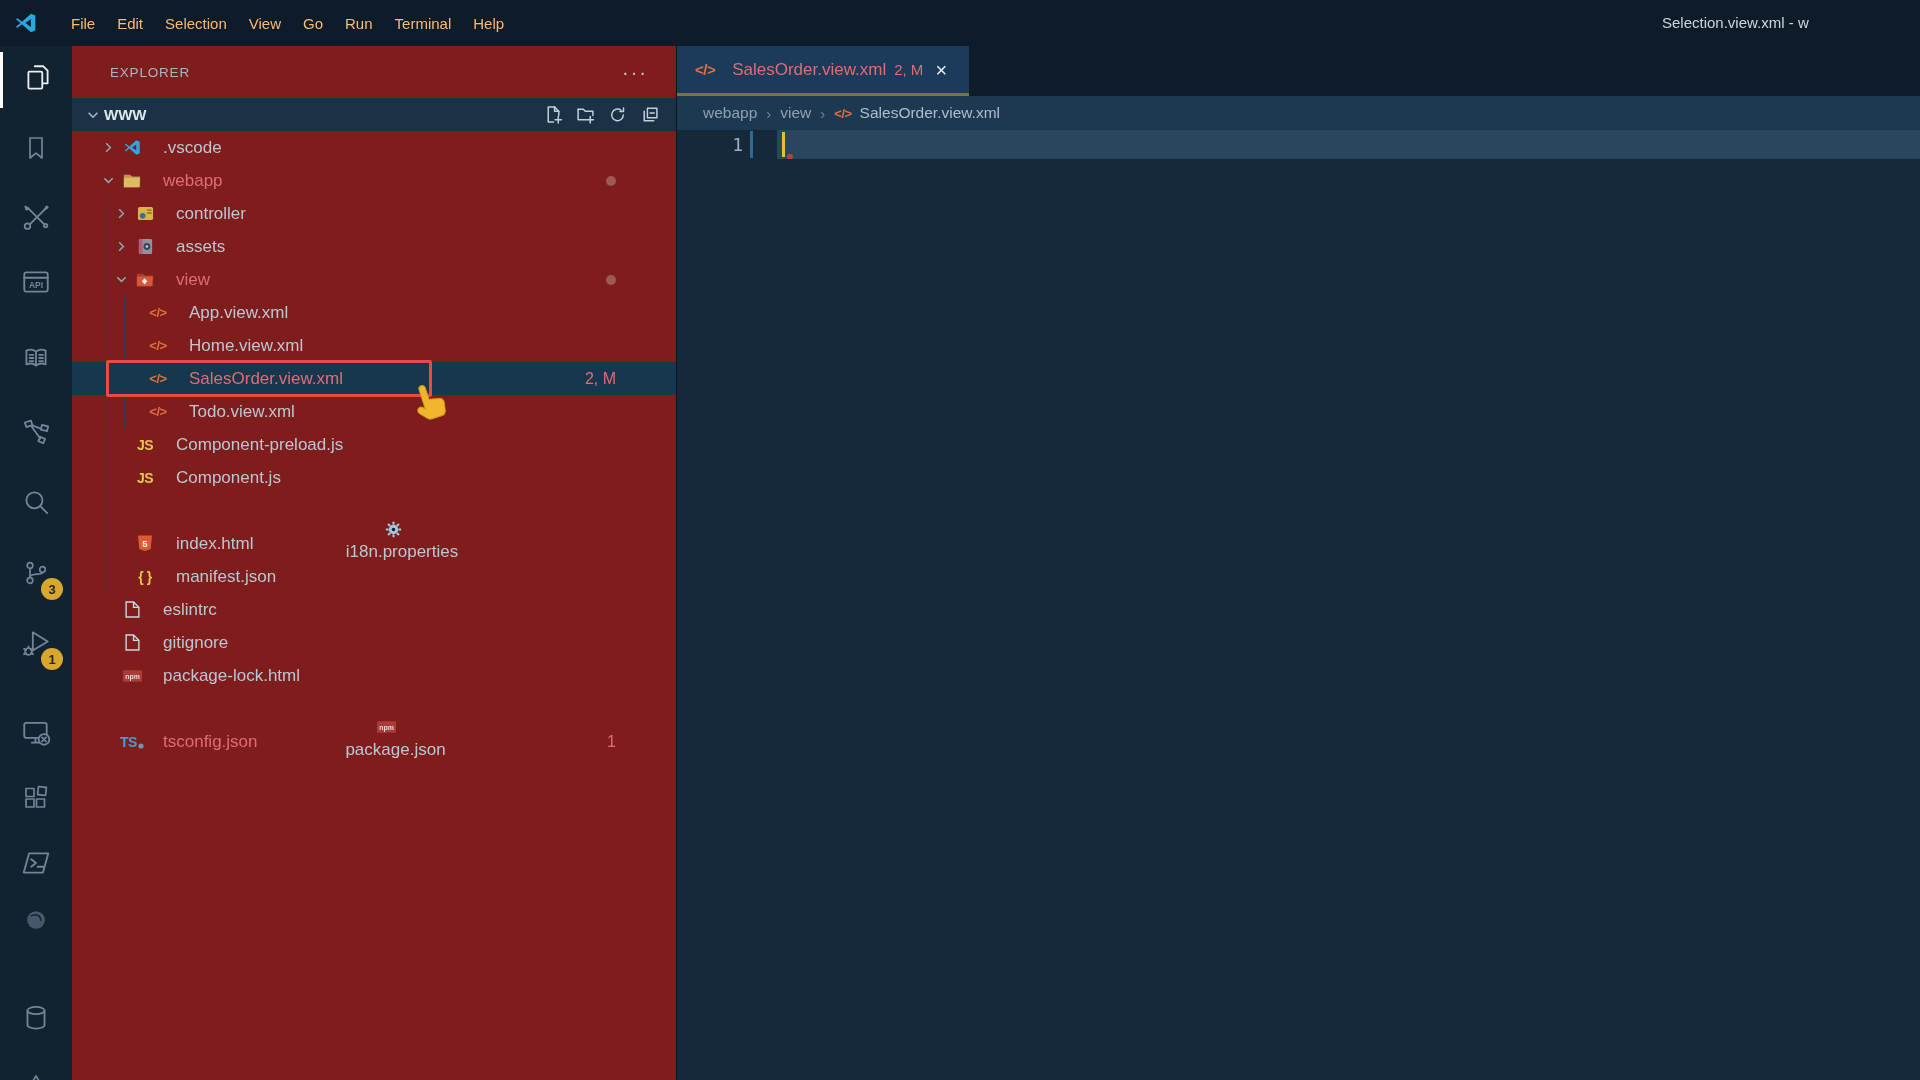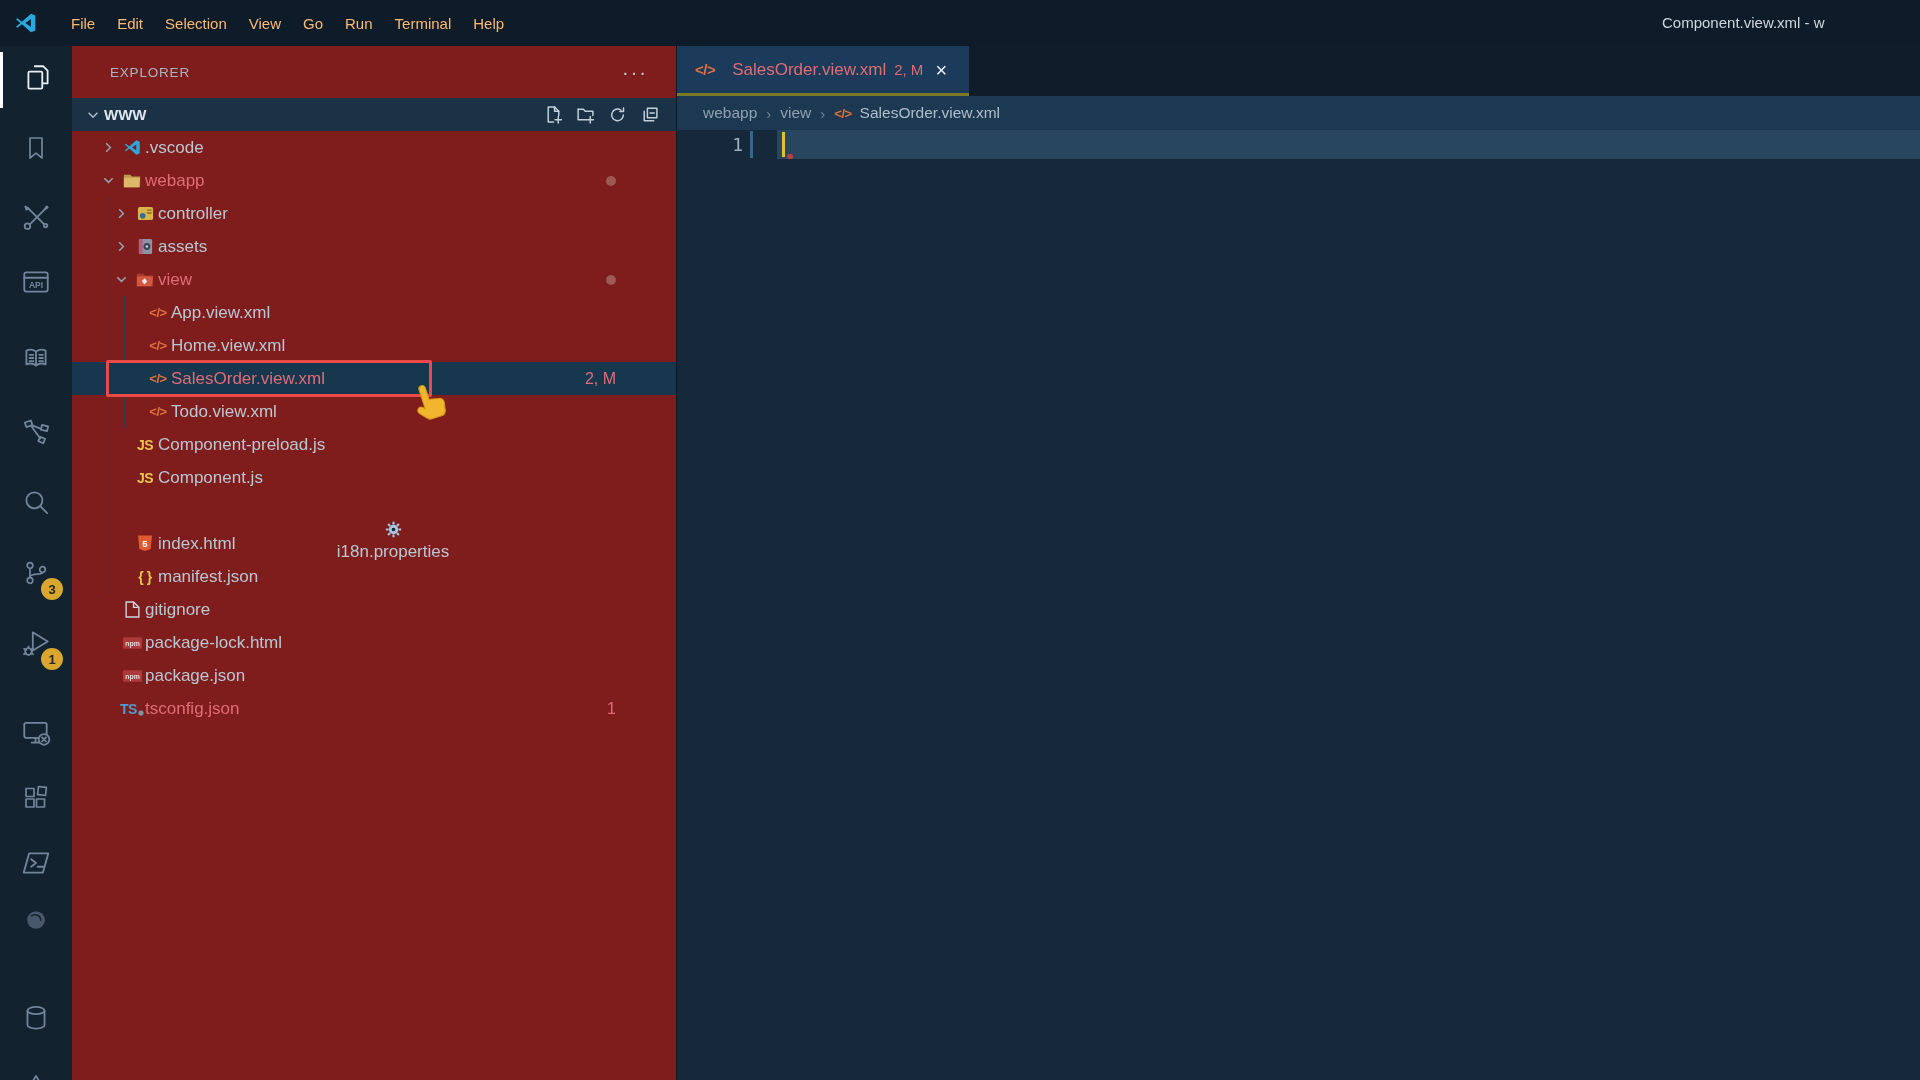--- a/index.html
+++ b/index.html
@@ -31,21 +31,21 @@
   .sb-section{height:33px;background:#1b3246;display:flex;align-items:center;padding:0 17px 0 10px;}
   .sb-section .twisty{width:22px;display:flex;align-items:center;justify-content:center;}
   .sb-section .sec-label{font-weight:bold;color:#dfe8ef;font-size:15px;flex:0 0 auto;}
   .sec-tools{margin-left:auto;display:flex;gap:12px;color:#c3d0da;}
   .sec-tool{width:20px;height:20px;display:flex;align-items:center;justify-content:center;}
   .tree{position:relative;}
   .row{height:33px;display:flex;align-items:center;font-size:17px;color:#b9c7d2;position:relative;}
   .row.selected{background:#17374e;}
   .row .twisty{width:22px;flex:0 0 22px;display:flex;align-items:center;justify-content:center;color:#93a5b3;}
   .row .ficon{width:26px;flex:0 0 26px;display:flex;align-items:center;justify-content:center;}
-  .row .flabel{margin-left:0;white-space:nowrap;}
+  .row .flabel{margin-left:18px;white-space:nowrap;}
   .row.modified .flabel{color:#e06c75;}
   .row .right{margin-left:auto;margin-right:60px;color:#e06c75;font-size:16px;display:flex;align-items:center;}
   .dot{width:10px;height:10px;border-radius:50%;background:#9d5a52;}
   .glyph{font-weight:700;font-size:13px;letter-spacing:-0.5px;font-family:"Liberation Sans",sans-serif;}
   .indent-guide{position:absolute;width:1px;background:#27404f;}
   
   .tabbar{position:absolute;left:677px;top:46px;right:0;height:50px;background:#0f1d2a;z-index:10;}
   .tab{width:292px;height:50px;background:#1c3a59;display:flex;align-items:center;padding:0 14px 0 18px;
     box-sizing:border-box;border-bottom:3px solid #7c7a28;}
   .tab .tab-label{color:#e06c75;font-size:17px;margin:0 8px 0 9px;white-space:nowrap;}
@@ -81,21 +81,21 @@
   <nav class="menus">
       <span class="menu-item">File</span>
       <span class="menu-item">Edit</span>
       <span class="menu-item">Selection</span>
       <span class="menu-item">View</span>
       <span class="menu-item">Go</span>
       <span class="menu-item">Run</span>
       <span class="menu-item">Terminal</span>
       <span class="menu-item">Help</span>
     </nav>
-  <span class="window-title">Component.view.xml - w</span>
+  <span class="window-title">Selection.view.xml - w</span>
 </div>
 
 <div class="activitybar">
     <div class="ab-item active" style="top: 6px;">
       <span><svg width="32" height="32" viewBox="0 0 30 30" fill="none" stroke="currentColor" stroke-width="1.7" stroke-linecap="round" stroke-linejoin="round">
           <path d="M12 4h8l4 4v12h-5"></path>
           <rect x="6" y="9" width="13" height="16" rx="1" fill="#13222f"></rect>
         </svg></span>
     </div>
     <div class="ab-item" style="top: 76px;">
@@ -402,33 +402,43 @@
         <span class="flabel">manifest.json</span>
       </div>
       <div class="row" style="padding-left: 25px;">
         <span class="twisty"></span>
         <span class="ficon">
           <svg width="15" height="17" viewBox="0 0 14 16">
             <path d="M1 1h7l5 5v9H1z" fill="none" stroke="#cdd7df" stroke-width="1.3"></path>
             <path d="M8 1v5h5" fill="none" stroke="#cdd7df" stroke-width="1.3"></path>
           </svg>
         </span>
+        <span class="flabel">eslintrc</span>
+      </div>
+      <div class="row" style="padding-left: 25px;">
+        <span class="twisty"></span>
+        <span class="ficon">
+          <svg width="15" height="17" viewBox="0 0 14 16">
+            <path d="M1 1h7l5 5v9H1z" fill="none" stroke="#cdd7df" stroke-width="1.3"></path>
+            <path d="M8 1v5h5" fill="none" stroke="#cdd7df" stroke-width="1.3"></path>
+          </svg>
+        </span>
         <span class="flabel">gitignore</span>
       </div>
       <div class="row" style="padding-left: 25px;">
         <span class="twisty"></span>
         <span class="ficon">
           <svg width="19" height="12" viewBox="0 0 18 11">
             <rect width="18" height="11" rx="1" fill="#ad3a3a"></rect>
             <text x="9" y="8.3" font-size="6.5" font-weight="bold" fill="#e8d9d9" text-anchor="middle" font-family="Liberation Sans,sans-serif">npm</text>
           </svg>
         </span>
         <span class="flabel">package-lock.html</span>
       </div>
-      <div class="row" style="padding-left: 25px;">
+      <div class="row" style="padding-left: 25px; flex-direction: column;">
         <span class="twisty"></span>
         <span class="ficon">
           <svg width="19" height="12" viewBox="0 0 18 11">
             <rect width="18" height="11" rx="1" fill="#ad3a3a"></rect>
             <text x="9" y="8.3" font-size="6.5" font-weight="bold" fill="#e8d9d9" text-anchor="middle" font-family="Liberation Sans,sans-serif">npm</text>
           </svg>
         </span>
         <span class="flabel">package.json</span>
       </div>
       <div class="row modified" style="padding-left: 25px; justify-content: center;">

